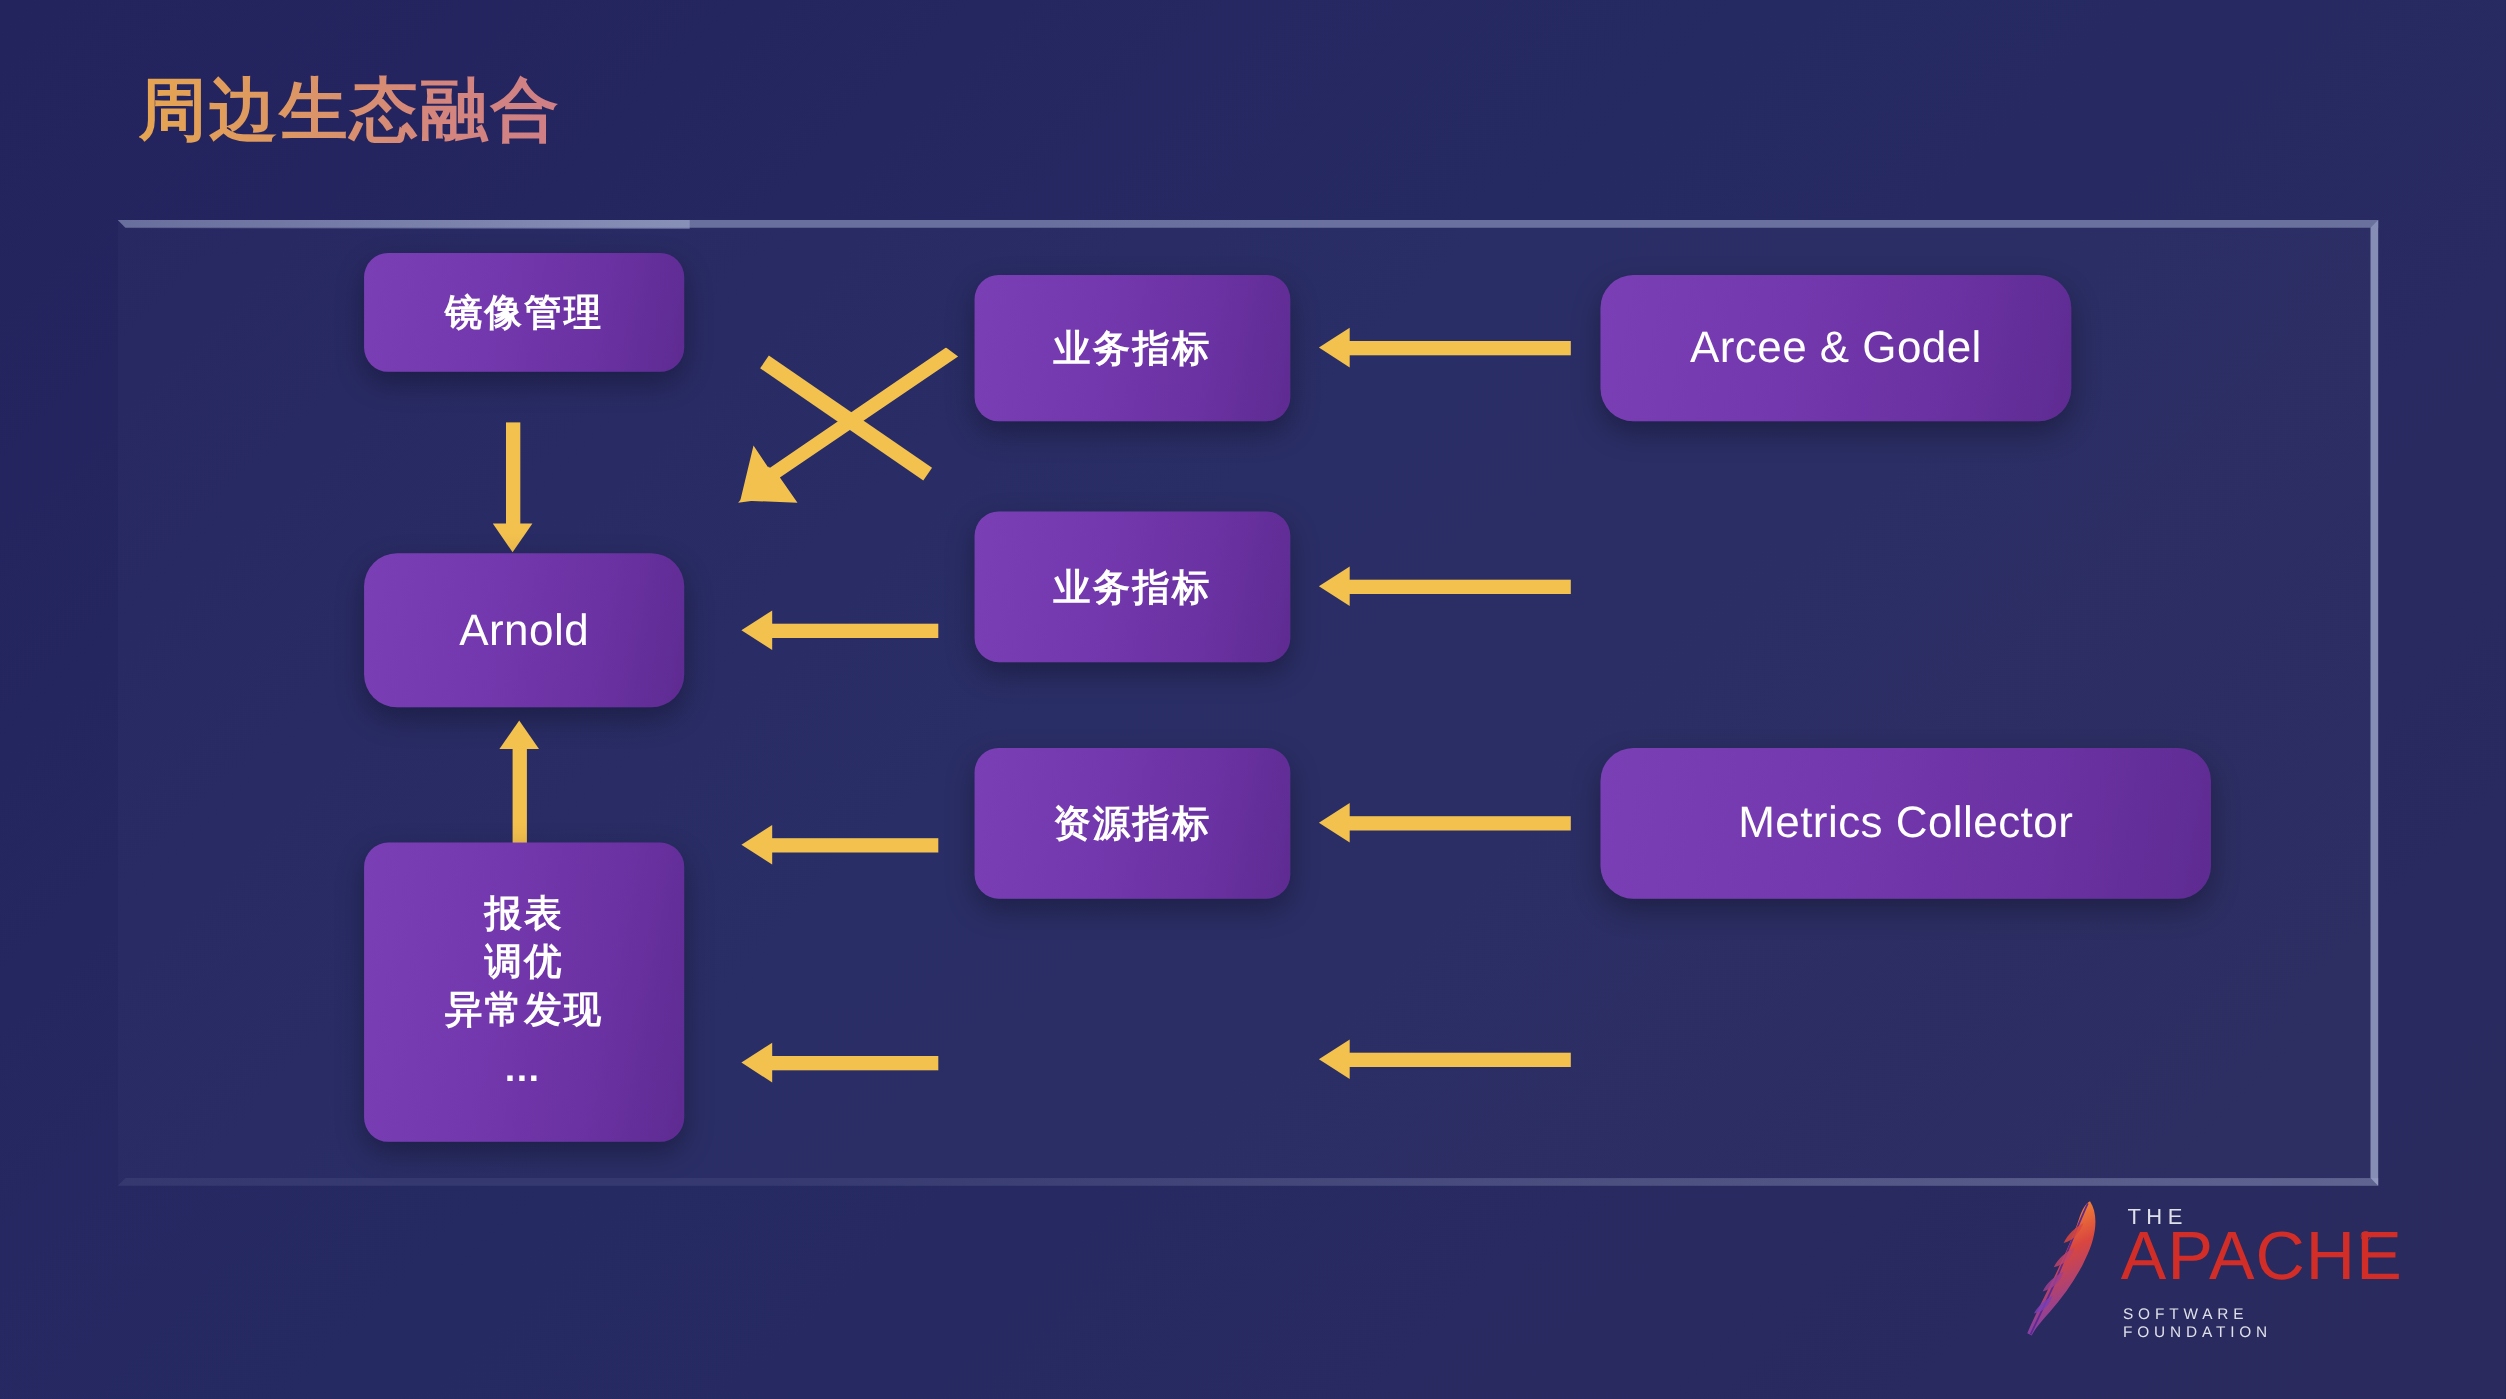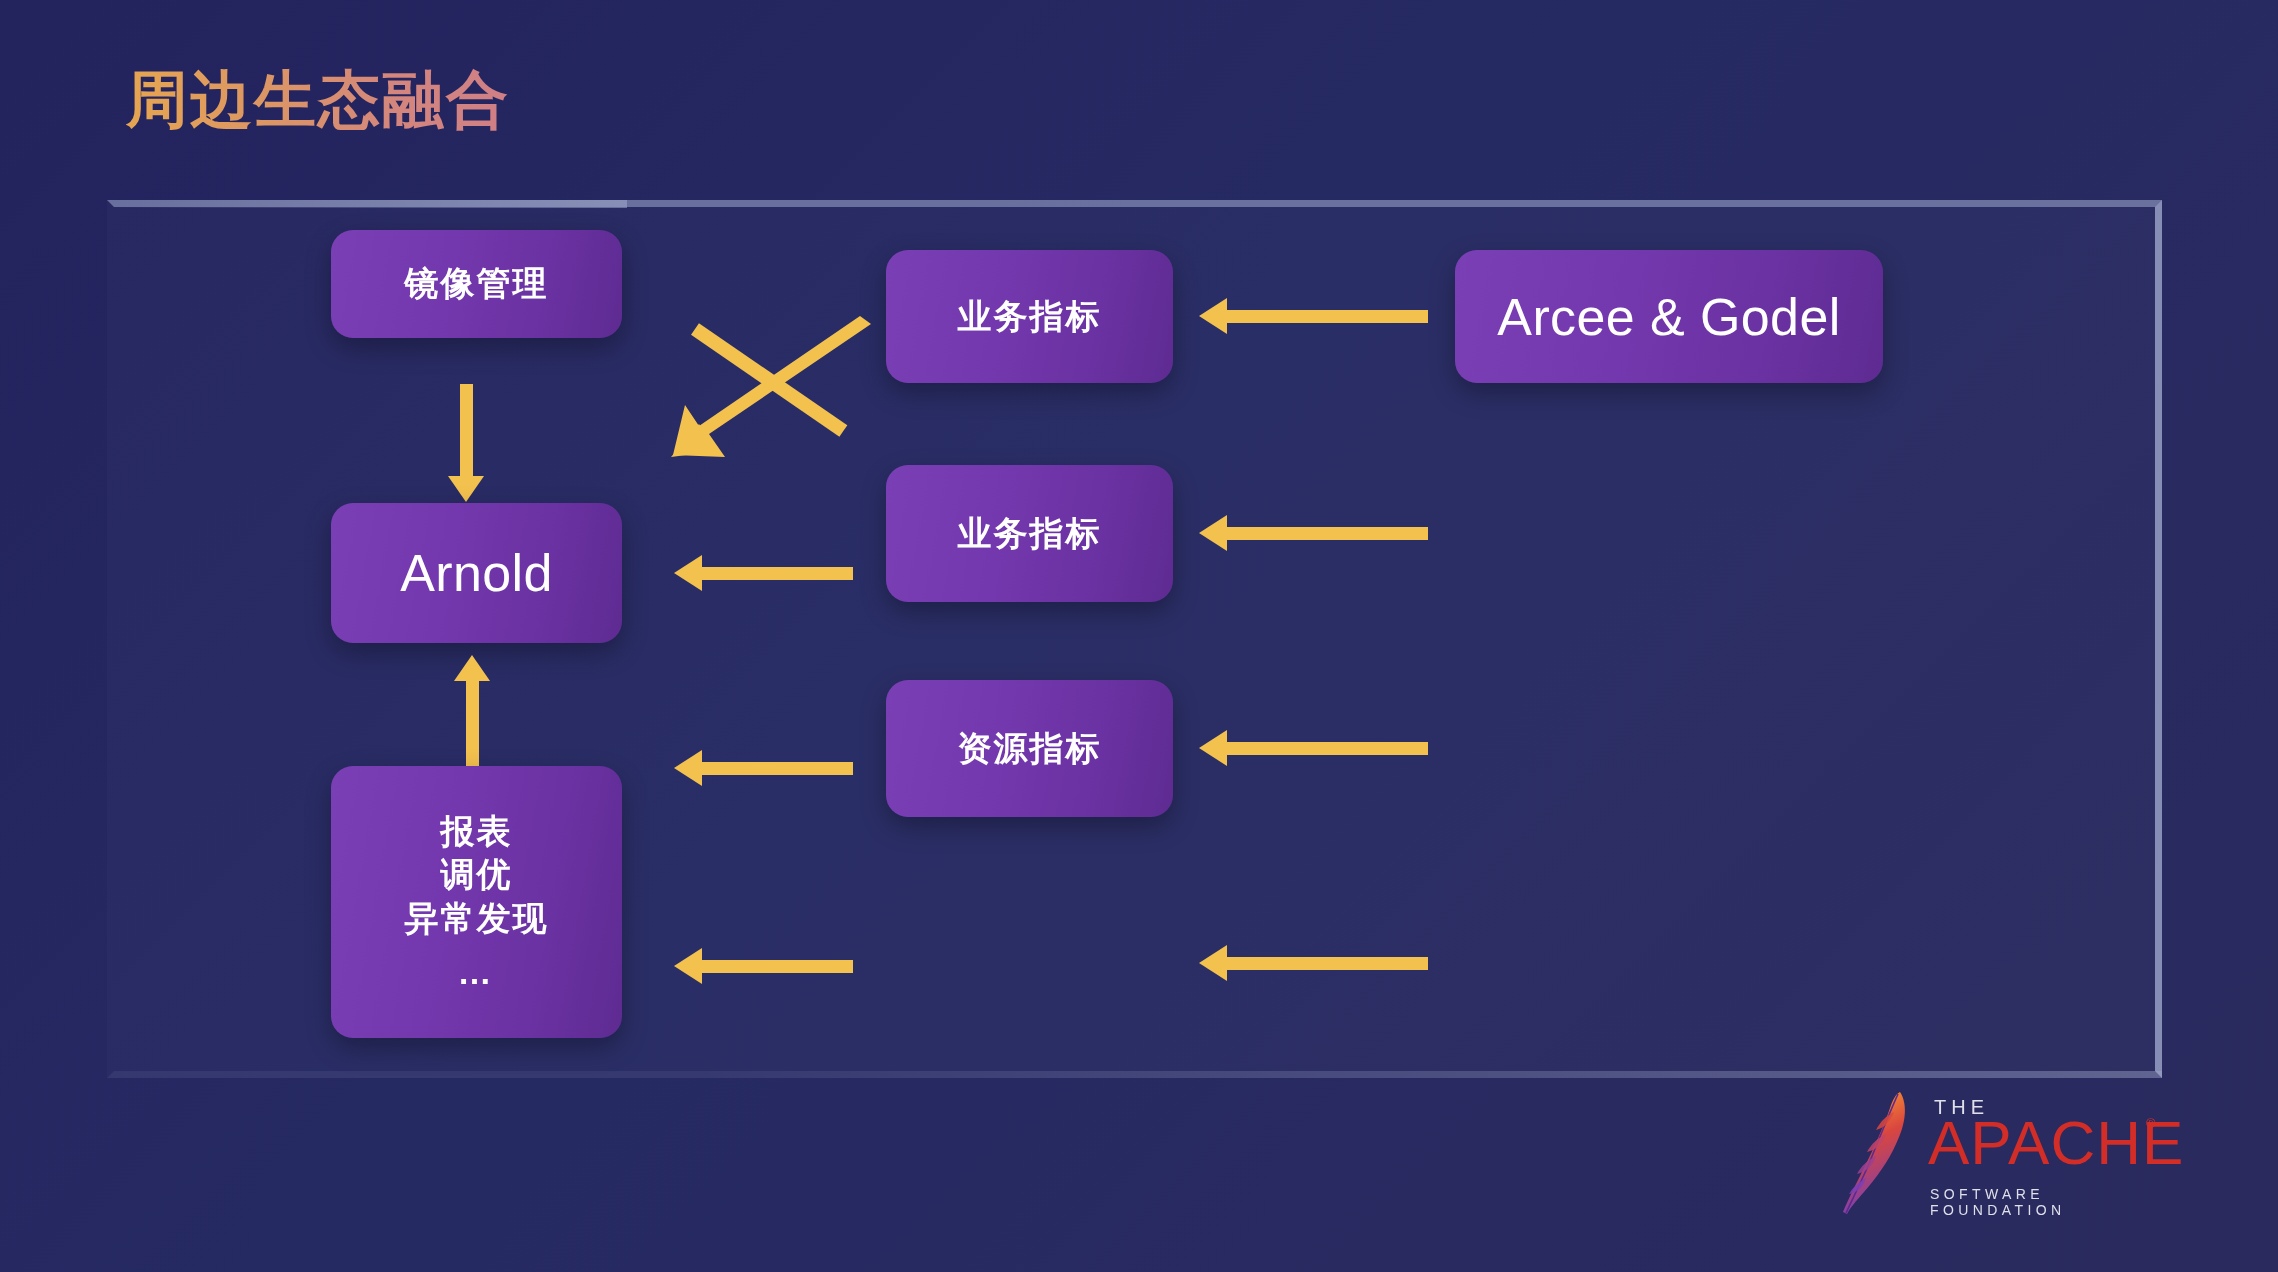--- a/index.html
+++ b/index.html
@@ -75,23 +75,24 @@
     justify-content: center;
     color: #ffffff;
     text-align: center;
   }
   .node.cn {
     font-size: 34px;
     font-weight: 700;
     letter-spacing: 2px;
   }
   .node.en {
-    font-size: 52px;
+    font-size: 40px;
     font-weight: 400;
     letter-spacing: 0.4px;
+    border-radius: 30px;
   }
   .node.multiline {
     flex-direction: column;
     line-height: 1.28;
   }
   .node.multiline span {
     display: block;
   }
   .node .dots {
     font-size: 34px;
@@ -231,20 +232,23 @@
   <div class="node cn" style="left:886px; top:680px; width:287px; height:137px;">
     <span>资源指标</span>
   </div>
 
 
   <div class="node en" style="left:1455px; top:250px; width:428px; height:133px;">
     <span>Arcee &amp; Godel</span>
   </div>
 
 
+  <div class="node en" style="left:1455px; top:680px; width:555px; height:137px;">
+    <span>Metrics Collector</span>
+  </div>
 
 
   <div class="arrow-h" style="left:1225px; top:310px; width:203px;">
     <div class="head"></div>
   </div>
 
   <div class="arrow-h" style="left:1225px; top:527px; width:203px;">
     <div class="head"></div>
   </div>
 

